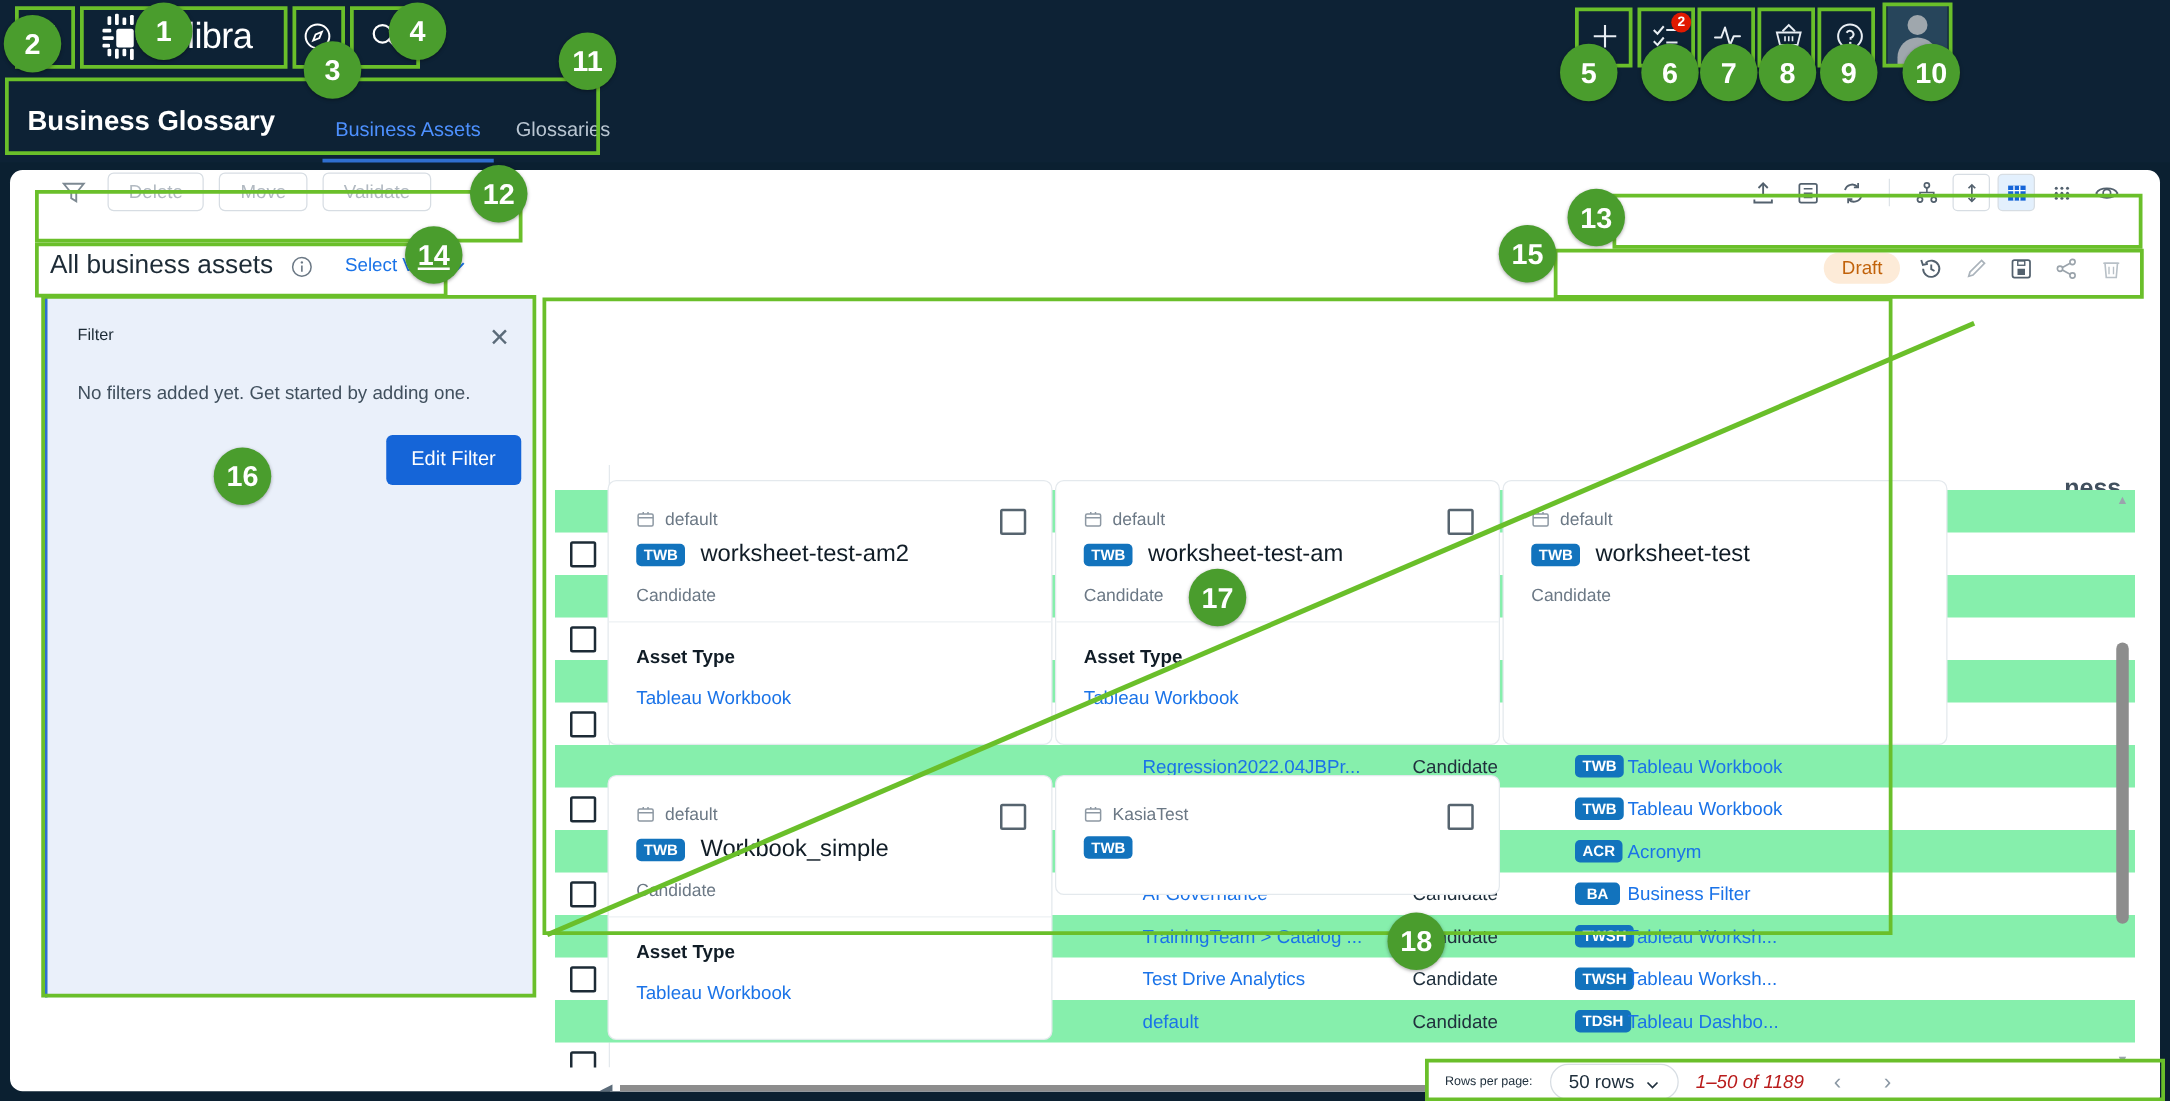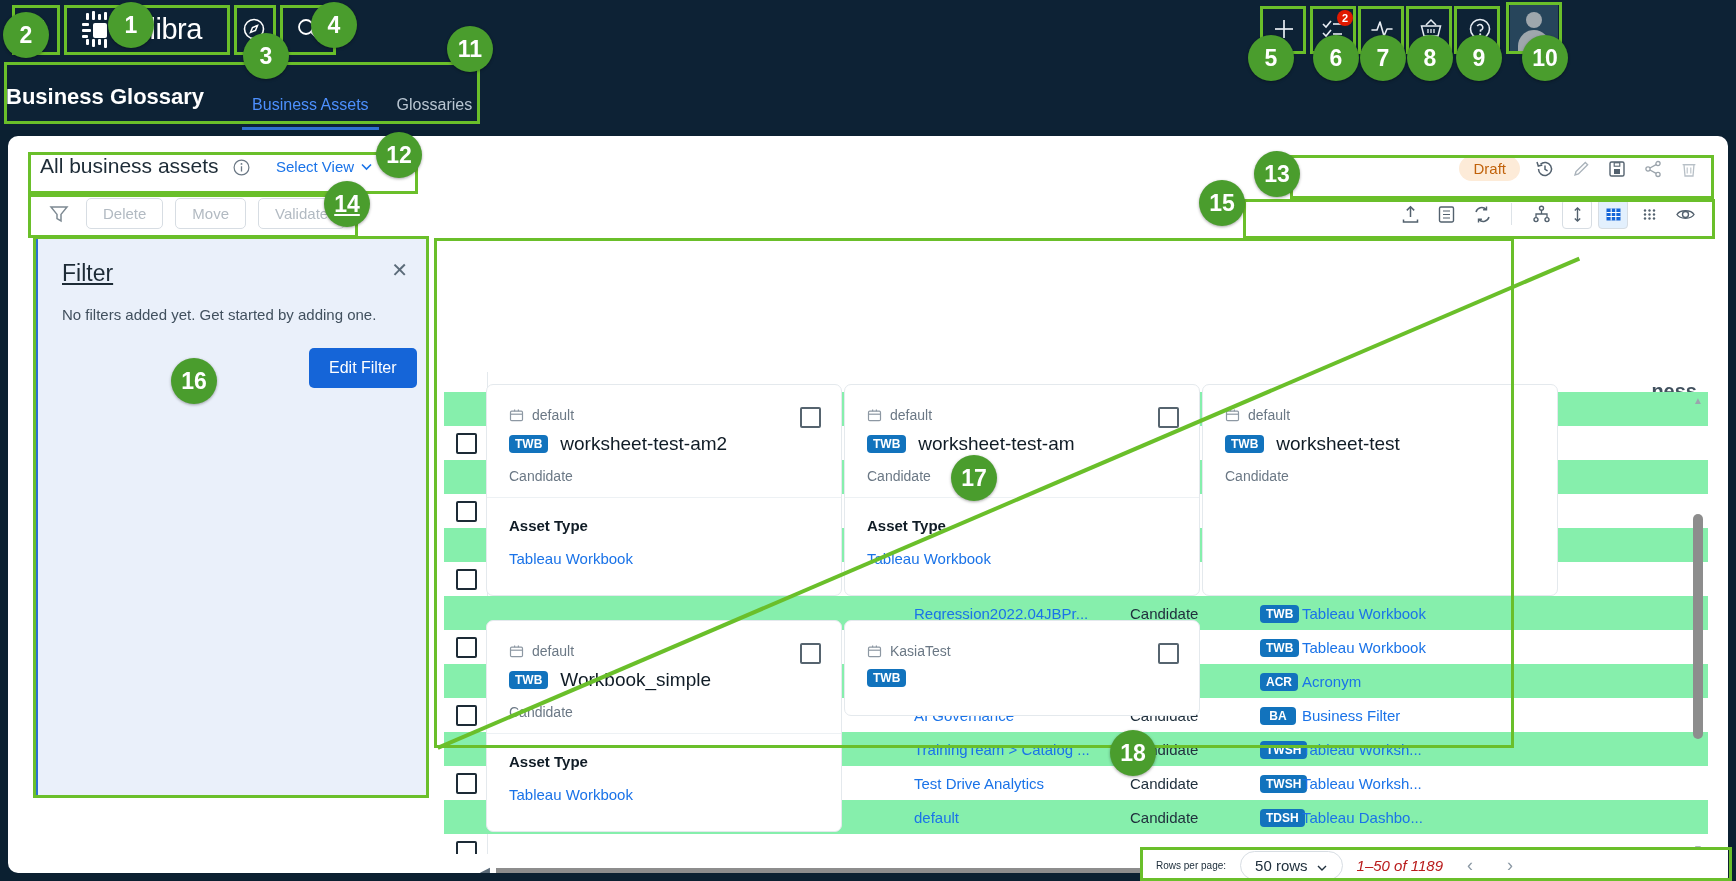--- a/index.html
+++ b/index.html
@@ -44,21 +44,21 @@
      background:#27455b; overflow:hidden;}
   #avatar-btn .head{ position:absolute;left:16px;top:8px;width:16px;height:16px;border-radius:50%;background:#9fa7ad;}
   #avatar-btn .body{ position:absolute;left:8px;top:26px;width:32px;height:24px;border-radius:16px 16px 0 0;background:#9fa7ad;}
   .badge-count{
     position:absolute; top:2px; right:2px; min-width:16px;height:16px;border-radius:8px;
     background:#e11900; color:#fff;font-size:11px;font-weight:bold;line-height:16px;text-align:center;padding:0 3px;
   }
 
   
   #subnav{ position:absolute; left:0; top:60px; width:1736px; height:70px;
-    background:#0d2235; display:flex; align-items:flex-end; padding-left:6px;}
+    background:#0d2235; display:flex; align-items:flex-end; padding-left:22px;}
   #subnav .inner{ display:flex; align-items:flex-end; gap:0; height:100%;}
   #page-title{ color:#fff; font-size:22px; font-weight:bold; padding-bottom:20px; margin-right:34px;}
   .nav-tab{ color:#b9c6d2; font-size:16px; padding:0 14px 16px 14px; position:relative; cursor:pointer;}
   .nav-tab.active{ color:#4d90fe;}
   .nav-tab.active::after{ content:""; position:absolute; left:4px; right:4px; bottom:0;
     height:3px; background:#2f6fd0;}
 
   
   #main-panel{
     position:absolute; left:8px; top:136px; width:1720px; height:737px;
@@ -83,21 +83,21 @@
   .tb-ico{ width:30px;height:30px;display:flex;align-items:center;justify-content:center;cursor:pointer;border-radius:4px;}
   .tb-ico.boxed{ border:1px solid #d7dde3;}
   .tb-ico.active{ background:#e3f0fd;}
   .tb-sep{ width:1px;height:22px;background:#dde3e8;margin:0 8px;}
 
   
   #filter-panel{
     position:absolute; left:36px; top:236px; width:390px; height:562px;
     background:#eaf0fa; border-left:2px solid #2f6fd0;
   }
-  #filter-title{ position:absolute; left:24px; top:24px; font-size:23px; color:#1d2b36;text-decoration:underline;}
+  #filter-title{ position:absolute; left:24px; top:24px; font-size:13px; color:#1d2b36;}
   #filter-close{ position:absolute; right:18px; top:22px; font-size:20px; color:#5b6b79; cursor:pointer;}
   #filter-empty{ position:absolute; left:24px; top:70px; font-size:15px; color:#41505e;}
   #edit-filter-btn{ position:absolute; left:271px; top:112px; background:#1565d8; color:#fff;
       font-size:16px; border:none; border-radius:5px; padding:11px 20px; cursor:pointer;}
 
   
   #results{ position:absolute; left:436px; top:236px; width:1264px; height:500px; background:#fff; }
 
   
   #bg-table{ position:absolute; left:0; top:0; width:1264px; height:482px; overflow:hidden;}
@@ -278,20 +278,105 @@
 <div id="subnav">
   <div class="inner">
     <div id="page-title">Business Glossary</div>
     <div class="nav-tab active">Business Assets</div>
     <div class="nav-tab">Glossaries</div>
   </div>
 </div>
 
 <div id="main-panel">
 
+  <div id="toolbar">
+    <div id="tb-left">
+      <span class="tb-ico">
+        <svg width="22" height="22" viewBox="0 0 22 22">
+          <path d="M3 4 H19 L13 11.4 V18 L9 15.6 V11.4 Z" fill="none" stroke="#7d8992" stroke-width="1.5"></path>
+        </svg>
+      </span>
+      <button class="tb-btn">Delete</button>
+      <button class="tb-btn">Move</button>
+      <button class="tb-btn">Validate</button>
+    </div>
+
+    <div id="tb-right">
+      <span class="tb-ico">
+        <svg width="21" height="21" viewBox="0 0 21 21">
+          <polyline points="10.5,3 10.5,13" stroke="#53616e" stroke-width="1.5" fill="none"></polyline>
+          <polyline points="6.8,6.4 10.5,2.7 14.2,6.4" stroke="#53616e" stroke-width="1.5" fill="none"></polyline>
+          <polyline points="3.5,15.5 3.5,18 17.5,18 17.5,15.5" stroke="#53616e" stroke-width="1.5" fill="none"></polyline>
+        </svg>
+      </span>
+      <span class="tb-ico">
+        <svg width="21" height="21" viewBox="0 0 21 21">
+          <rect x="3.5" y="3" width="14" height="15" rx="1.4" fill="none" stroke="#53616e" stroke-width="1.4"></rect>
+          <line x1="7" y1="7" x2="14" y2="7" stroke="#53616e" stroke-width="1.2"></line>
+          <line x1="7" y1="10.5" x2="14" y2="10.5" stroke="#53616e" stroke-width="1.2"></line>
+          <line x1="7" y1="14" x2="14" y2="14" stroke="#53616e" stroke-width="1.2"></line>
+        </svg>
+      </span>
+      <span class="tb-ico">
+        <svg width="21" height="21" viewBox="0 0 21 21">
+          <path d="M4 8 a6 6 0 0 1 10-2.6" fill="none" stroke="#53616e" stroke-width="1.5"></path>
+          <path d="M17 13 a6 6 0 0 1 -10 2.6" fill="none" stroke="#53616e" stroke-width="1.5"></path>
+          <polyline points="14.5,2.4 14.5,5.8 11.1,5.8" fill="none" stroke="#53616e" stroke-width="1.4"></polyline>
+          <polyline points="6.5,18.6 6.5,15.2 9.9,15.2" fill="none" stroke="#53616e" stroke-width="1.4"></polyline>
+        </svg>
+      </span>
+      <span class="tb-sep"></span>
+      <span class="tb-ico">
+        <svg width="21" height="21" viewBox="0 0 21 21">
+          <circle cx="10.5" cy="4.2" r="2" fill="none" stroke="#53616e" stroke-width="1.4"></circle>
+          <circle cx="5" cy="15.6" r="2" fill="none" stroke="#53616e" stroke-width="1.4"></circle>
+          <circle cx="16" cy="15.6" r="2" fill="none" stroke="#53616e" stroke-width="1.4"></circle>
+          <path d="M10.5 6.2 V10 M5 13.6 V10 H16 V13.6" fill="none" stroke="#53616e" stroke-width="1.3"></path>
+        </svg>
+      </span>
+      <span class="tb-ico boxed">
+        <svg width="19" height="19" viewBox="0 0 19 19">
+          <line x1="9.5" y1="3" x2="9.5" y2="16" stroke="#53616e" stroke-width="1.4"></line>
+          <polyline points="6.8,5.6 9.5,2.9 12.2,5.6" fill="none" stroke="#53616e" stroke-width="1.4"></polyline>
+          <polyline points="6.8,13.4 9.5,16.1 12.2,13.4" fill="none" stroke="#53616e" stroke-width="1.4"></polyline>
+        </svg>
+      </span>
+      <span class="tb-ico boxed active">
+        <svg width="19" height="19" viewBox="0 0 19 19">
+          <rect x="2.5" y="3.5" width="14" height="12" fill="#1565d8"></rect>
+          <line x1="2.5" y1="7.5" x2="16.5" y2="7.5" stroke="#fff" stroke-width="1.1"></line>
+          <line x1="2.5" y1="11.5" x2="16.5" y2="11.5" stroke="#fff" stroke-width="1.1"></line>
+          <line x1="7.2" y1="3.5" x2="7.2" y2="15.5" stroke="#fff" stroke-width="1.1"></line>
+          <line x1="11.8" y1="3.5" x2="11.8" y2="15.5" stroke="#fff" stroke-width="1.1"></line>
+        </svg>
+      </span>
+      <span class="tb-ico">
+        <svg width="19" height="19" viewBox="0 0 19 19">
+          <g fill="#53616e">
+            <circle cx="5" cy="5.5" r="1.2"></circle>
+              <circle cx="9.5" cy="5.5" r="1.2"></circle>
+              <circle cx="14" cy="5.5" r="1.2"></circle>
+            <circle cx="5" cy="9.5" r="1.2"></circle>
+              <circle cx="9.5" cy="9.5" r="1.2"></circle>
+              <circle cx="14" cy="9.5" r="1.2"></circle>
+            <circle cx="5" cy="13.5" r="1.2"></circle>
+              <circle cx="9.5" cy="13.5" r="1.2"></circle>
+              <circle cx="14" cy="13.5" r="1.2"></circle>
+          </g>
+        </svg>
+      </span>
+      <span class="tb-ico">
+        <svg width="21" height="21" viewBox="0 0 21 21">
+          <path d="M2 10.5 C5 5.5 16 5.5 19 10.5 C16 15.5 5 15.5 2 10.5 Z" fill="none" stroke="#53616e" stroke-width="1.4"></path>
+          <circle cx="10.5" cy="10.5" r="3" fill="none" stroke="#53616e" stroke-width="1.4"></circle>
+        </svg>
+      </span>
+    </div>
+  </div>
+
   <div id="panel-header">
     <div id="view-title">All business assets</div>
     <span id="info-icon">
       <svg width="17" height="17" viewBox="0 0 17 17">
         <circle cx="8.5" cy="8.5" r="7.4" fill="none" stroke="#6b7885" stroke-width="1.2"></circle>
         <circle cx="8.5" cy="4.9" r="0.95" fill="#6b7885"></circle>
         <line x1="8.5" y1="7.3" x2="8.5" y2="12.4" stroke="#6b7885" stroke-width="1.3"></line>
       </svg>
     </span>
     <div id="select-view">
@@ -330,105 +415,20 @@
           <line x1="6.9" y1="9" x2="13.1" y2="5.6" stroke="#9aa3ab" stroke-width="1.3"></line>
           <line x1="6.9" y1="11" x2="13.1" y2="14.4" stroke="#9aa3ab" stroke-width="1.3"></line>
         </svg>
       </span>
       <span class="hdr-ico">
         <svg width="20" height="20" viewBox="0 0 20 20">
           <path d="M5 5.6 H15 L14 17 H6 Z" fill="none" stroke="#b8c0c7" stroke-width="1.3"></path>
           <line x1="3.6" y1="5.6" x2="16.4" y2="5.6" stroke="#b8c0c7" stroke-width="1.3"></line>
           <line x1="8.2" y1="8.4" x2="8.2" y2="14.4" stroke="#b8c0c7" stroke-width="1.1"></line>
           <line x1="11.8" y1="8.4" x2="11.8" y2="14.4" stroke="#b8c0c7" stroke-width="1.1"></line>
-        </svg>
-      </span>
-    </div>
-  </div>
-
-  <div id="toolbar">
-    <div id="tb-left">
-      <span class="tb-ico">
-        <svg width="22" height="22" viewBox="0 0 22 22">
-          <path d="M3 4 H19 L13 11.4 V18 L9 15.6 V11.4 Z" fill="none" stroke="#7d8992" stroke-width="1.5"></path>
-        </svg>
-      </span>
-      <button class="tb-btn">Delete</button>
-      <button class="tb-btn">Move</button>
-      <button class="tb-btn">Validate</button>
-    </div>
-
-    <div id="tb-right">
-      <span class="tb-ico">
-        <svg width="21" height="21" viewBox="0 0 21 21">
-          <polyline points="10.5,3 10.5,13" stroke="#53616e" stroke-width="1.5" fill="none"></polyline>
-          <polyline points="6.8,6.4 10.5,2.7 14.2,6.4" stroke="#53616e" stroke-width="1.5" fill="none"></polyline>
-          <polyline points="3.5,15.5 3.5,18 17.5,18 17.5,15.5" stroke="#53616e" stroke-width="1.5" fill="none"></polyline>
-        </svg>
-      </span>
-      <span class="tb-ico">
-        <svg width="21" height="21" viewBox="0 0 21 21">
-          <rect x="3.5" y="3" width="14" height="15" rx="1.4" fill="none" stroke="#53616e" stroke-width="1.4"></rect>
-          <line x1="7" y1="7" x2="14" y2="7" stroke="#53616e" stroke-width="1.2"></line>
-          <line x1="7" y1="10.5" x2="14" y2="10.5" stroke="#53616e" stroke-width="1.2"></line>
-          <line x1="7" y1="14" x2="14" y2="14" stroke="#53616e" stroke-width="1.2"></line>
-        </svg>
-      </span>
-      <span class="tb-ico">
-        <svg width="21" height="21" viewBox="0 0 21 21">
-          <path d="M4 8 a6 6 0 0 1 10-2.6" fill="none" stroke="#53616e" stroke-width="1.5"></path>
-          <path d="M17 13 a6 6 0 0 1 -10 2.6" fill="none" stroke="#53616e" stroke-width="1.5"></path>
-          <polyline points="14.5,2.4 14.5,5.8 11.1,5.8" fill="none" stroke="#53616e" stroke-width="1.4"></polyline>
-          <polyline points="6.5,18.6 6.5,15.2 9.9,15.2" fill="none" stroke="#53616e" stroke-width="1.4"></polyline>
-        </svg>
-      </span>
-      <span class="tb-sep"></span>
-      <span class="tb-ico">
-        <svg width="21" height="21" viewBox="0 0 21 21">
-          <circle cx="10.5" cy="4.2" r="2" fill="none" stroke="#53616e" stroke-width="1.4"></circle>
-          <circle cx="5" cy="15.6" r="2" fill="none" stroke="#53616e" stroke-width="1.4"></circle>
-          <circle cx="16" cy="15.6" r="2" fill="none" stroke="#53616e" stroke-width="1.4"></circle>
-          <path d="M10.5 6.2 V10 M5 13.6 V10 H16 V13.6" fill="none" stroke="#53616e" stroke-width="1.3"></path>
-        </svg>
-      </span>
-      <span class="tb-ico boxed">
-        <svg width="19" height="19" viewBox="0 0 19 19">
-          <line x1="9.5" y1="3" x2="9.5" y2="16" stroke="#53616e" stroke-width="1.4"></line>
-          <polyline points="6.8,5.6 9.5,2.9 12.2,5.6" fill="none" stroke="#53616e" stroke-width="1.4"></polyline>
-          <polyline points="6.8,13.4 9.5,16.1 12.2,13.4" fill="none" stroke="#53616e" stroke-width="1.4"></polyline>
-        </svg>
-      </span>
-      <span class="tb-ico boxed active">
-        <svg width="19" height="19" viewBox="0 0 19 19">
-          <rect x="2.5" y="3.5" width="14" height="12" fill="#1565d8"></rect>
-          <line x1="2.5" y1="7.5" x2="16.5" y2="7.5" stroke="#fff" stroke-width="1.1"></line>
-          <line x1="2.5" y1="11.5" x2="16.5" y2="11.5" stroke="#fff" stroke-width="1.1"></line>
-          <line x1="7.2" y1="3.5" x2="7.2" y2="15.5" stroke="#fff" stroke-width="1.1"></line>
-          <line x1="11.8" y1="3.5" x2="11.8" y2="15.5" stroke="#fff" stroke-width="1.1"></line>
-        </svg>
-      </span>
-      <span class="tb-ico">
-        <svg width="19" height="19" viewBox="0 0 19 19">
-          <g fill="#53616e">
-            <circle cx="5" cy="5.5" r="1.2"></circle>
-              <circle cx="9.5" cy="5.5" r="1.2"></circle>
-              <circle cx="14" cy="5.5" r="1.2"></circle>
-            <circle cx="5" cy="9.5" r="1.2"></circle>
-              <circle cx="9.5" cy="9.5" r="1.2"></circle>
-              <circle cx="14" cy="9.5" r="1.2"></circle>
-            <circle cx="5" cy="13.5" r="1.2"></circle>
-              <circle cx="9.5" cy="13.5" r="1.2"></circle>
-              <circle cx="14" cy="13.5" r="1.2"></circle>
-          </g>
-        </svg>
-      </span>
-      <span class="tb-ico">
-        <svg width="21" height="21" viewBox="0 0 21 21">
-          <path d="M2 10.5 C5 5.5 16 5.5 19 10.5 C16 15.5 5 15.5 2 10.5 Z" fill="none" stroke="#53616e" stroke-width="1.4"></path>
-          <circle cx="10.5" cy="10.5" r="3" fill="none" stroke="#53616e" stroke-width="1.4"></circle>
         </svg>
       </span>
     </div>
   </div>
 
   <div id="results">
 
     <div id="bg-table">
       <div class="bg-head">ness</div>
 

